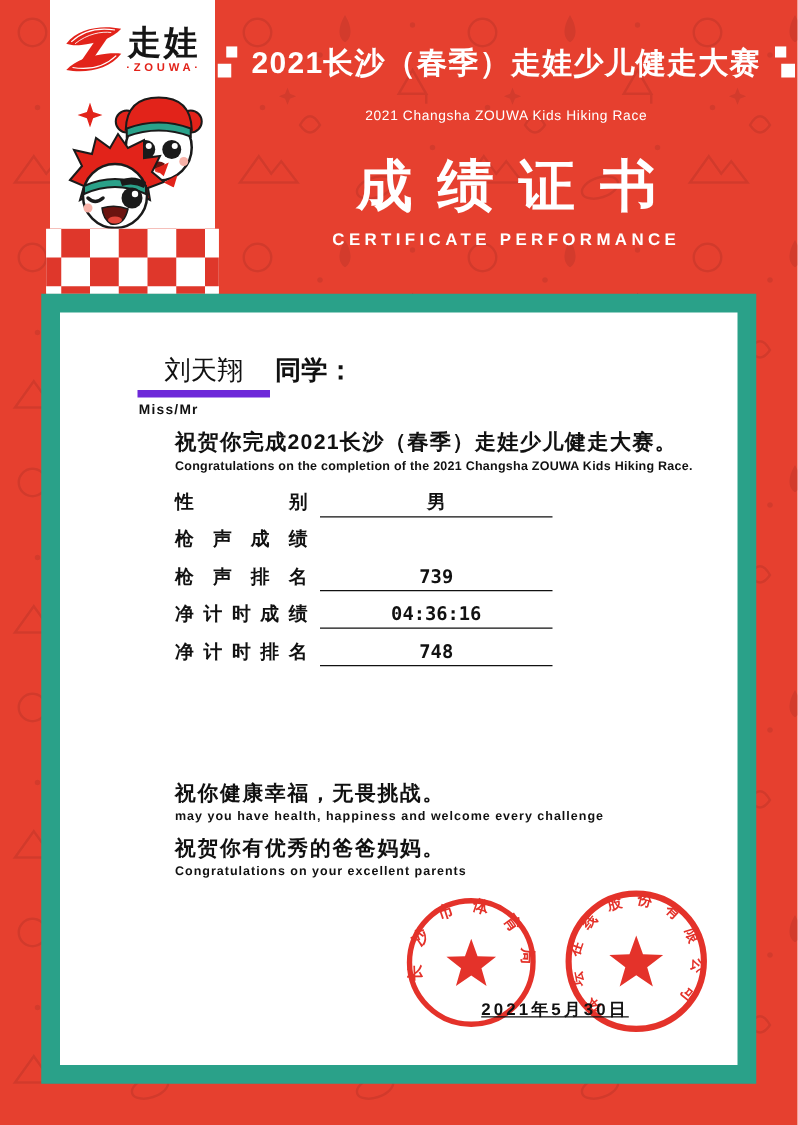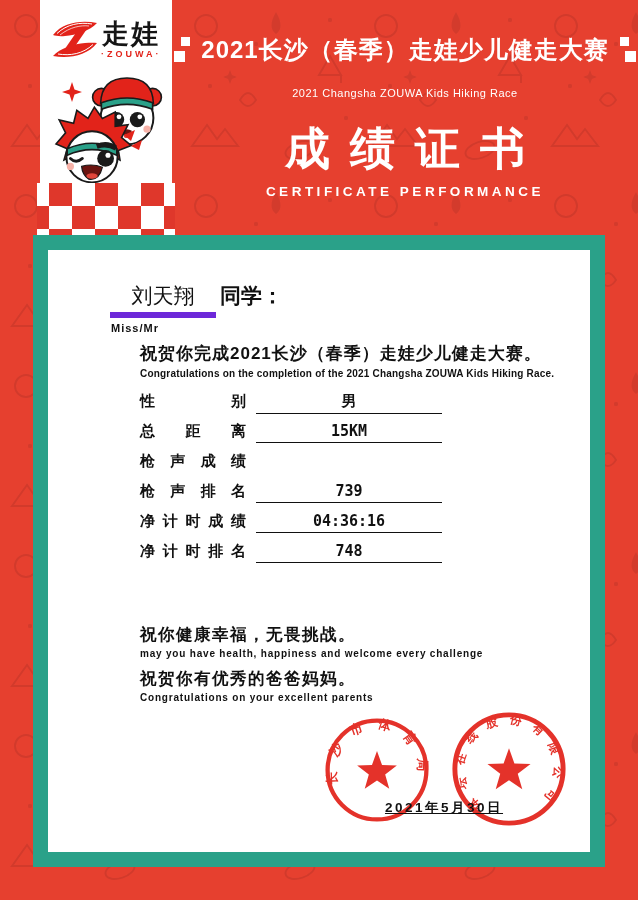--- a/index.html
+++ b/index.html
@@ -163,24 +163,20 @@
       <div class="congrats-cn">祝贺你完成2021长沙（春季）走娃少儿健走大赛。</div>
       <div class="congrats-en">Congratulations on the completion of the 2021 Changsha ZOUWA Kids Hiking Race.</div>
     </div>
 
     <div class="fields">
       <div class="field-row">
         <span class="field-label">性别</span>
         <span class="field-value">男</span>
       </div>
       <div class="field-row">
-        <span class="field-label">总距离</span>
-        <span class="field-value">15KM</span>
-      </div>
-      <div class="field-row">
         <span class="field-label">枪声成绩</span>
       </div>
       <div class="field-row">
         <span class="field-label">枪声排名</span>
         <span class="field-value">739</span>
       </div>
       <div class="field-row">
         <span class="field-label">净计时成绩</span>
         <span class="field-value">04:36:16</span>
       </div>

